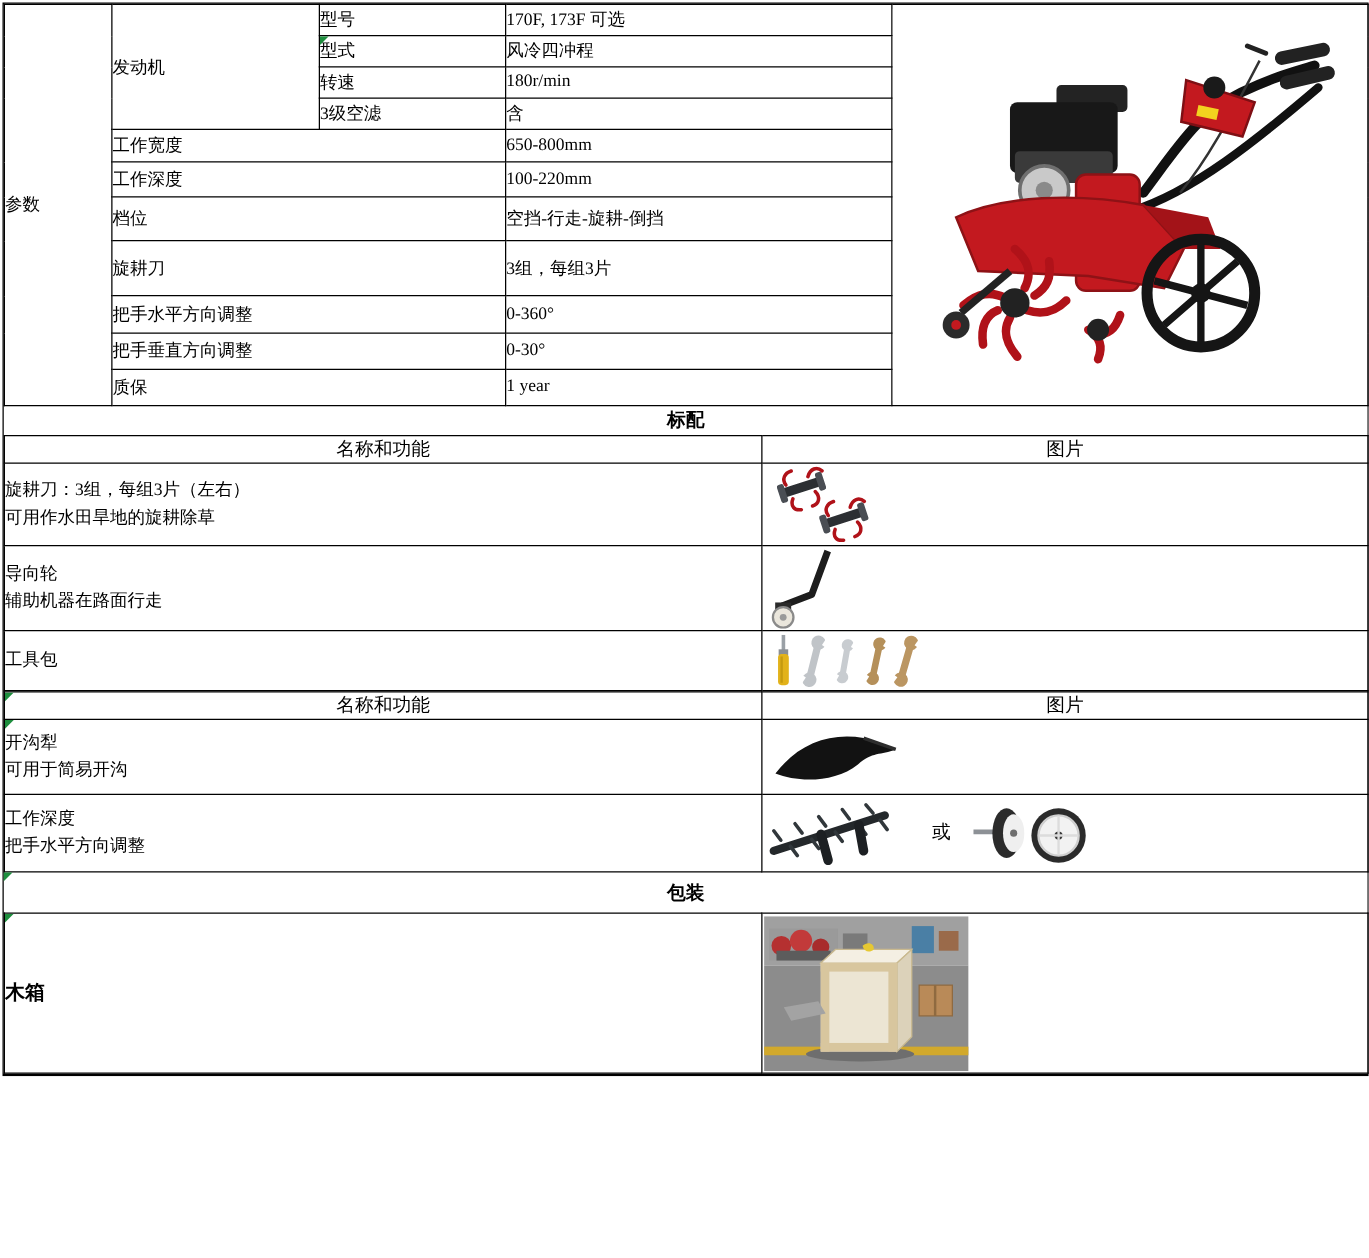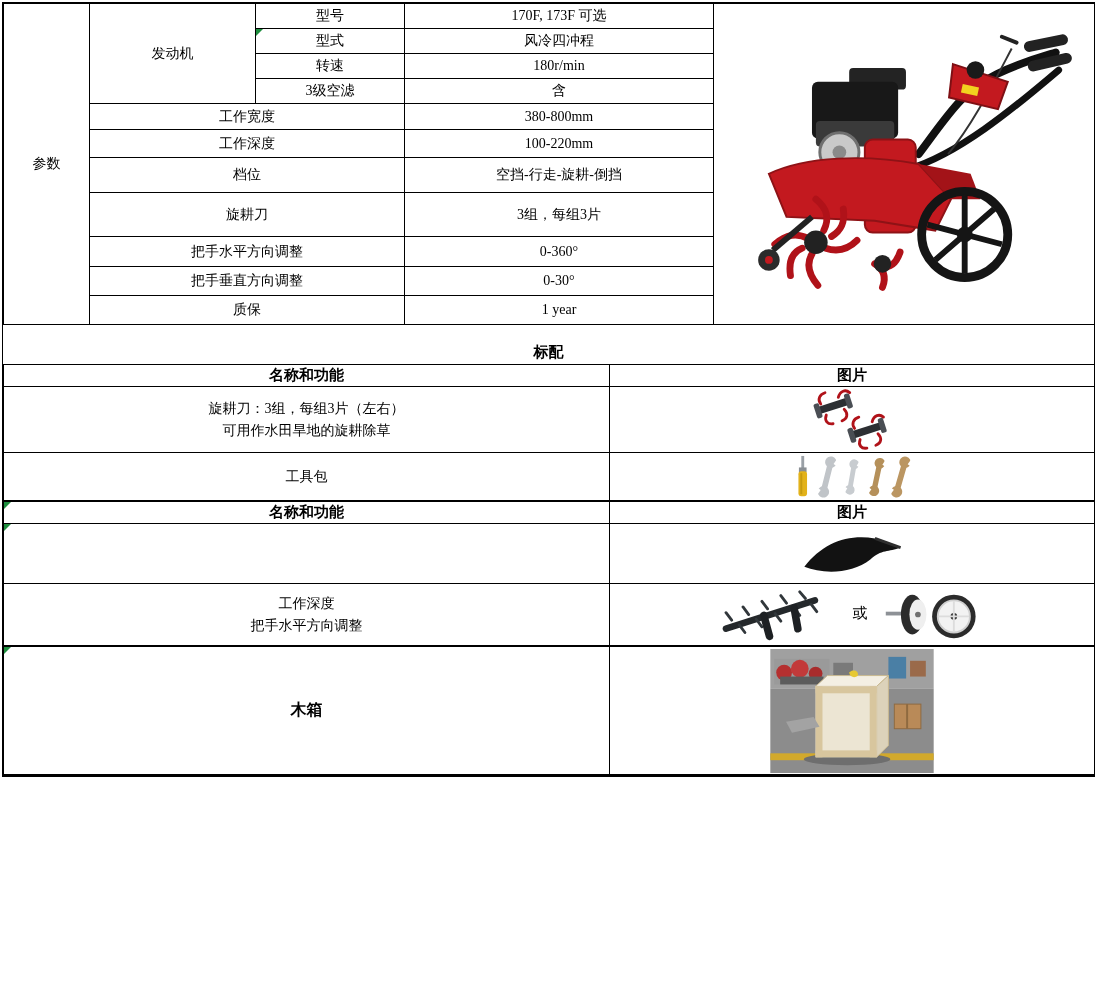--- a/index.html
+++ b/index.html
@@ -3,27 +3,27 @@
 <meta charset="utf-8">
 <style>
   html,body{margin:0;padding:0;background:#fff;}
   .page{
     width:1091px;margin:2px 0 0 2px;
     border:1px solid #000;border-bottom:2px solid #000;
     font-family:"Liberation Serif","DejaVu Serif",serif;
     color:#000;font-size:14px;background:#fff;
   }
   table{border-collapse:collapse;width:100%;table-layout:fixed;}
-  td,th{border:1px solid #000;text-align:center;vertical-align:middle;padding:0;overflow:hidden;}
-  th{font-weight:bold;font-size:15px;}
+  td,th{border:1px solid #000;vertical-align:middle;padding:0;overflow:hidden;}
+  th{font-weight:normal;font-size:15px;}
   .sec{
     position:relative;display:flex;align-items:center;justify-content:center;
     font-weight:bold;font-size:15px;
   }
-  .sec.h23{height:23px;margin-top:16px;}
+  .sec.h23{height:23px;}
   .sec.h32{height:32px;}
   .lines div{line-height:1.55;}
   .imgwrap{display:inline-flex;align-items:center;justify-content:center;vertical-align:middle;}
   .rel{position:relative;}
   .gt{
     position:absolute;top:0;left:0;width:0;height:0;
     border-top:7px solid #1e8e3e;border-right:7px solid transparent;
   }
   .crate-label{font-weight:bold;font-size:16px;}
   .or-sep{font-size:15px;margin:0 10px;}
@@ -109,21 +109,21 @@
     <tr style="height:25px">
       <td>转速</td>
       <td>180r/min</td>
     </tr>
     <tr style="height:25px">
       <td>3级空滤</td>
       <td>含</td>
     </tr>
     <tr style="height:26px">
       <td colspan="2">工作宽度</td>
-      <td>380-800mm</td>
+      <td>650-800mm</td>
     </tr>
     <tr style="height:28px">
       <td colspan="2">工作深度</td>
       <td>100-220mm</td>
     </tr>
     <tr style="height:35px">
       <td colspan="2">档位</td>
       <td>空挡-行走-旋耕-倒挡</td>
     </tr>
     <tr style="height:44px">
@@ -182,20 +182,38 @@
               <rect x="-18" y="-4" width="36" height="8" rx="3" fill="#2c2f33"></rect>
               <rect x="-20" y="-8" width="6" height="16" rx="2" fill="#4a4e54"></rect>
               <rect x="14" y="-8" width="6" height="16" rx="2" fill="#4a4e54"></rect>
               <g stroke="#b01219" stroke-width="3" fill="none" stroke-linecap="round">
                 <path d="M-12,-6 C-14,-12 -10,-16 -4,-16"></path>
                 <path d="M8,-7 C12,-13 18,-13 21,-8"></path>
                 <path d="M-10,7 C-14,12 -12,17 -6,18"></path>
                 <path d="M10,7 C13,13 10,18 4,18"></path>
               </g>
             </g>
+          </svg>
+        </span>
+      </td>
+    </tr>
+    <tr style="height:68px">
+      <td>
+        <div class="lines">
+          <div>导向轮</div>
+          <div>辅助机器在路面行走</div>
+        </div>
+      </td>
+      <td>
+        <span class="imgwrap">
+          <svg width="66" height="64" viewBox="0 0 70 70">
+            <path d="M56,2 L42,40 L16,50" stroke="#1d1d1d" stroke-width="6" fill="none" stroke-linejoin="round"></path>
+            <rect x="10" y="47" width="14" height="7" fill="#2a2a2a"></rect>
+            <circle cx="17" cy="60" r="9" fill="#eae6dc" stroke="#8a8a8a" stroke-width="2"></circle>
+            <circle cx="17" cy="60" r="3" fill="#9a9a9a"></circle>
           </svg>
         </span>
       </td>
     </tr>
     <tr style="height:48px">
       <td>
         <div class="lines">
           <div>工具包</div>
         </div>
       </td>
@@ -253,20 +271,24 @@
         <tr style="height:22px">
       <th class="rel">
         <span class="gt"></span>
         <span>名称和功能</span>
       </th>
       <th>图片</th>
     </tr>
     <tr style="height:60px">
       <td class="rel">
         <span class="gt"></span>
+        <div class="lines">
+          <div>开沟犁</div>
+          <div>可用于简易开沟</div>
+        </div>
       </td>
       <td>
         <span class="imgwrap">
           <svg width="116" height="44" viewBox="0 0 120 48">
             <path d="M8,38 C28,12 55,2 85,7 L113,17 C100,22 92,19 80,30 C60,46 28,46 8,38 Z" fill="#121212"></path>
             <path d="M85,7 L113,17" stroke="#2e2e2e" stroke-width="3" fill="none"></path>
           </svg>
         </span>
       </td>
     </tr>
@@ -299,20 +321,24 @@
             <circle cx="76" cy="29" r="17" fill="#f2f2f2" stroke="#cfcfcf" stroke-width="2"></circle>
             <circle cx="76" cy="29" r="3.5" fill="#3a3a3a"></circle>
             <path d="M76,13 L76,45 M60,29 L92,29" stroke="#dcdcdc" stroke-width="2"></path>
           </svg>
         </span>
       </td>
     </tr>
   </tbody>
     </table>
 
+  <div class="sec h32">
+    <span class="gt"></span>
+    <span>包装</span>
+  </div>
 
   <table>
     <colgroup>
         <col style="width:606px">
         <col style="width:485px">
       </colgroup>
     <tbody>
         <tr style="height:128px">
       <td class="rel crate-label">
         <span class="gt"></span>

